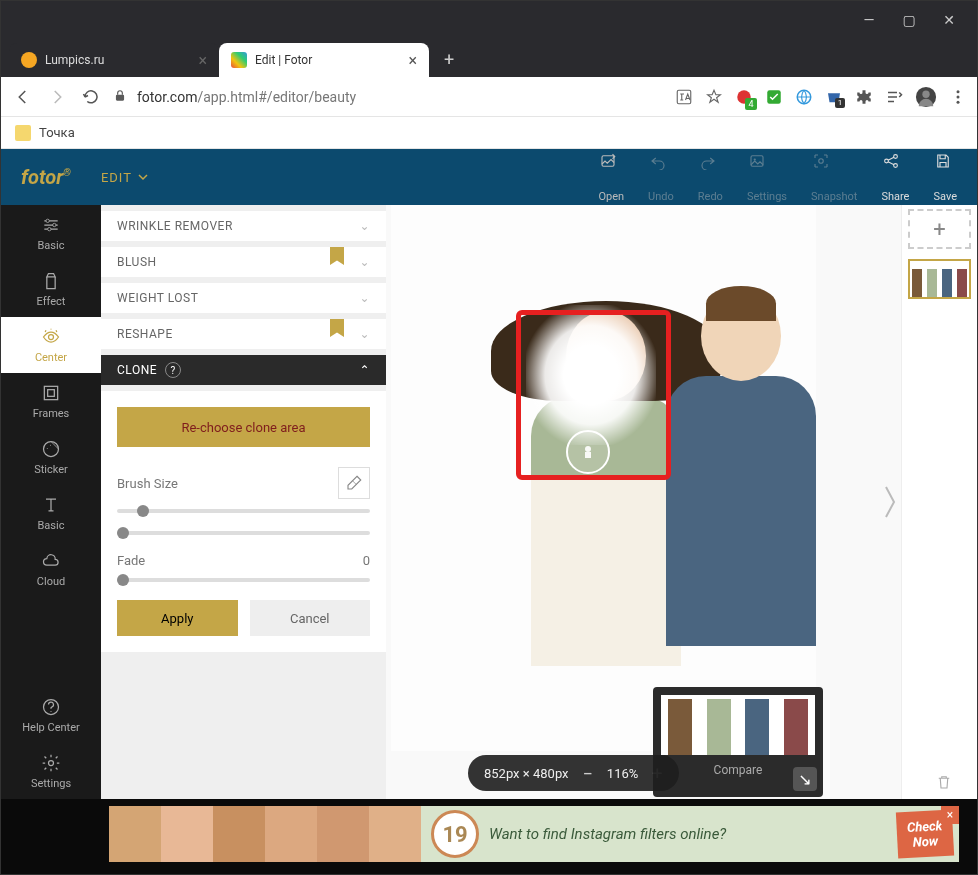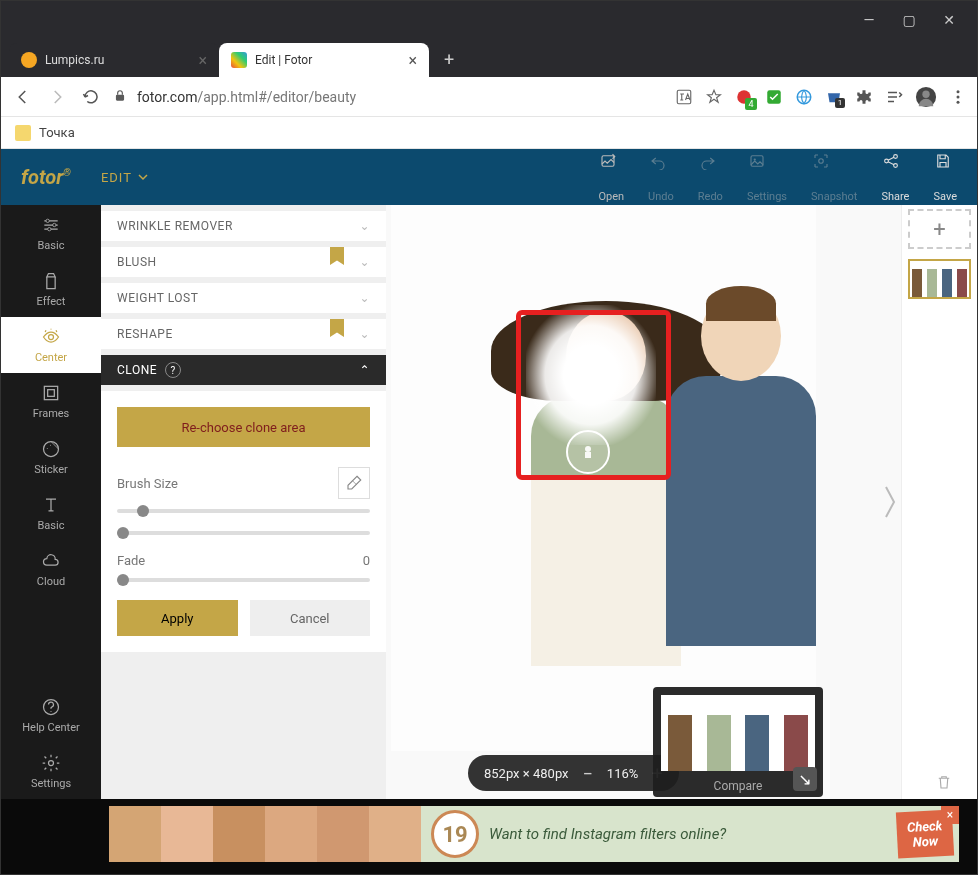--- a/index.html
+++ b/index.html
@@ -95,21 +95,21 @@
 .red-box { position: absolute; left: 125px; top: 105px; width: 155px; height: 170px; border: 5px solid #e62020; border-radius: 6px; }
 .white-fade { position: absolute; left: 135px; top: 100px; width: 130px; height: 140px; background: radial-gradient(ellipse at center, #fff 30%, rgba(255,255,255,0.9) 50%, transparent 75%); }
 .brush-circle { position: absolute; left: 175px; top: 225px; width: 44px; height: 44px; border: 2px solid #fff; border-radius: 50%; display: flex; align-items: center; justify-content: center; background: rgba(255,255,255,0.15); }
 
 .zoom-bar { position: absolute; bottom: 8px; left: 82px; height: 36px; background: #333; border-radius: 18px; display: flex; align-items: center; padding: 0 16px; gap: 14px; color: #eee; font-size: 13px; }
 .zoom-bar .zbtn { color: #ccc; font-size: 18px; }
 
 .compare-panel { position: absolute; right: 78px; bottom: 2px; width: 170px; height: 110px; background: rgba(30,30,30,0.94); border-radius: 4px; display: flex; flex-direction: column; }
 .compare-panel .thumb { flex: 1; background: #fff; margin: 8px; display: flex; align-items: flex-end; justify-content: space-around; }
 .compare-panel .thumb .mini { width: 24px; height: 56px; }
-.compare-panel .label { text-align: center; color: #aaa; font-size: 12px; padding-bottom: 4px; }
+.compare-panel .label { text-align: center; color: #aaa; font-size: 12px; padding-bottom: 20px; }
 .compare-panel .expand { position: absolute; right: 6px; bottom: 6px; width: 24px; height: 24px; background: #555; border-radius: 4px; color: #fff; display: flex; align-items: center; justify-content: center; }
 
 
 .right-gutter { width: 76px; background: #fff; border-left: 1px solid #eee; position: relative; }
 .add-box { position: absolute; top: 4px; right: 6px; left: 6px; height: 40px; border: 2px dashed #ccc; display: flex; align-items: center; justify-content: center; color: #888; font-size: 22px; }
 .thumb-sel { position: absolute; top: 54px; right: 6px; left: 6px; height: 40px; border: 2px solid #c4a647; background: #fff; display: flex; align-items: flex-end; justify-content: space-around; }
 .thumb-sel .mini { width: 10px; height: 28px; }
 .trash { position: absolute; bottom: 8px; right: 24px; color: #aaa; font-size: 18px; }
 
 

